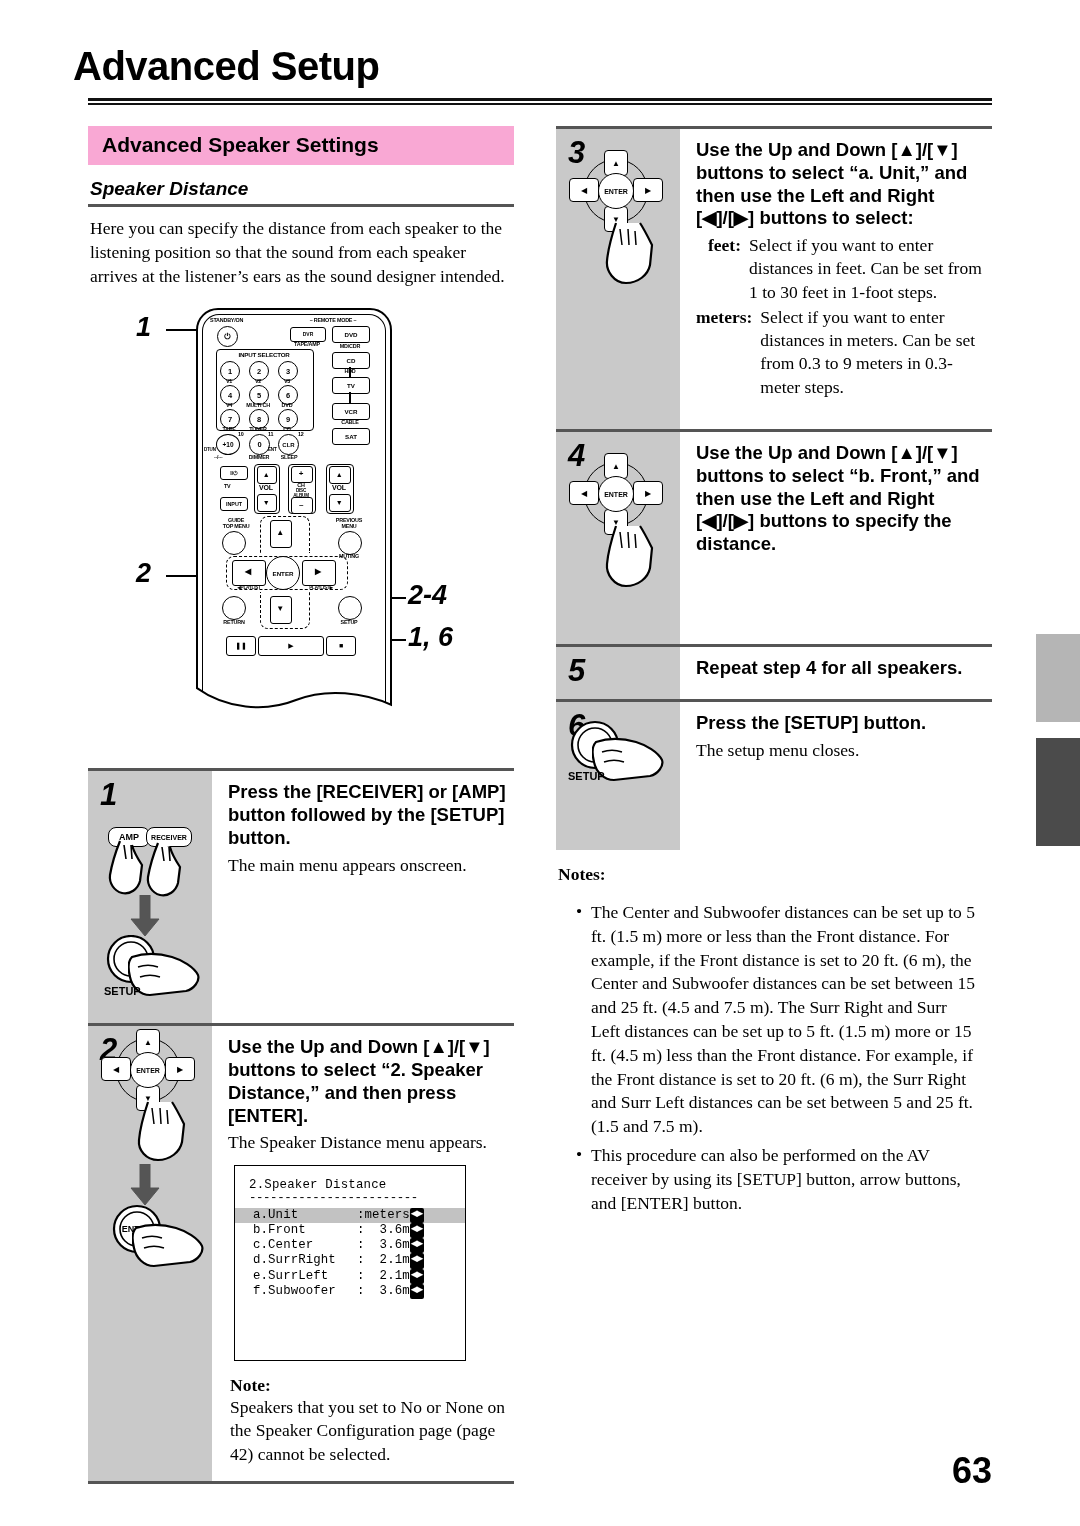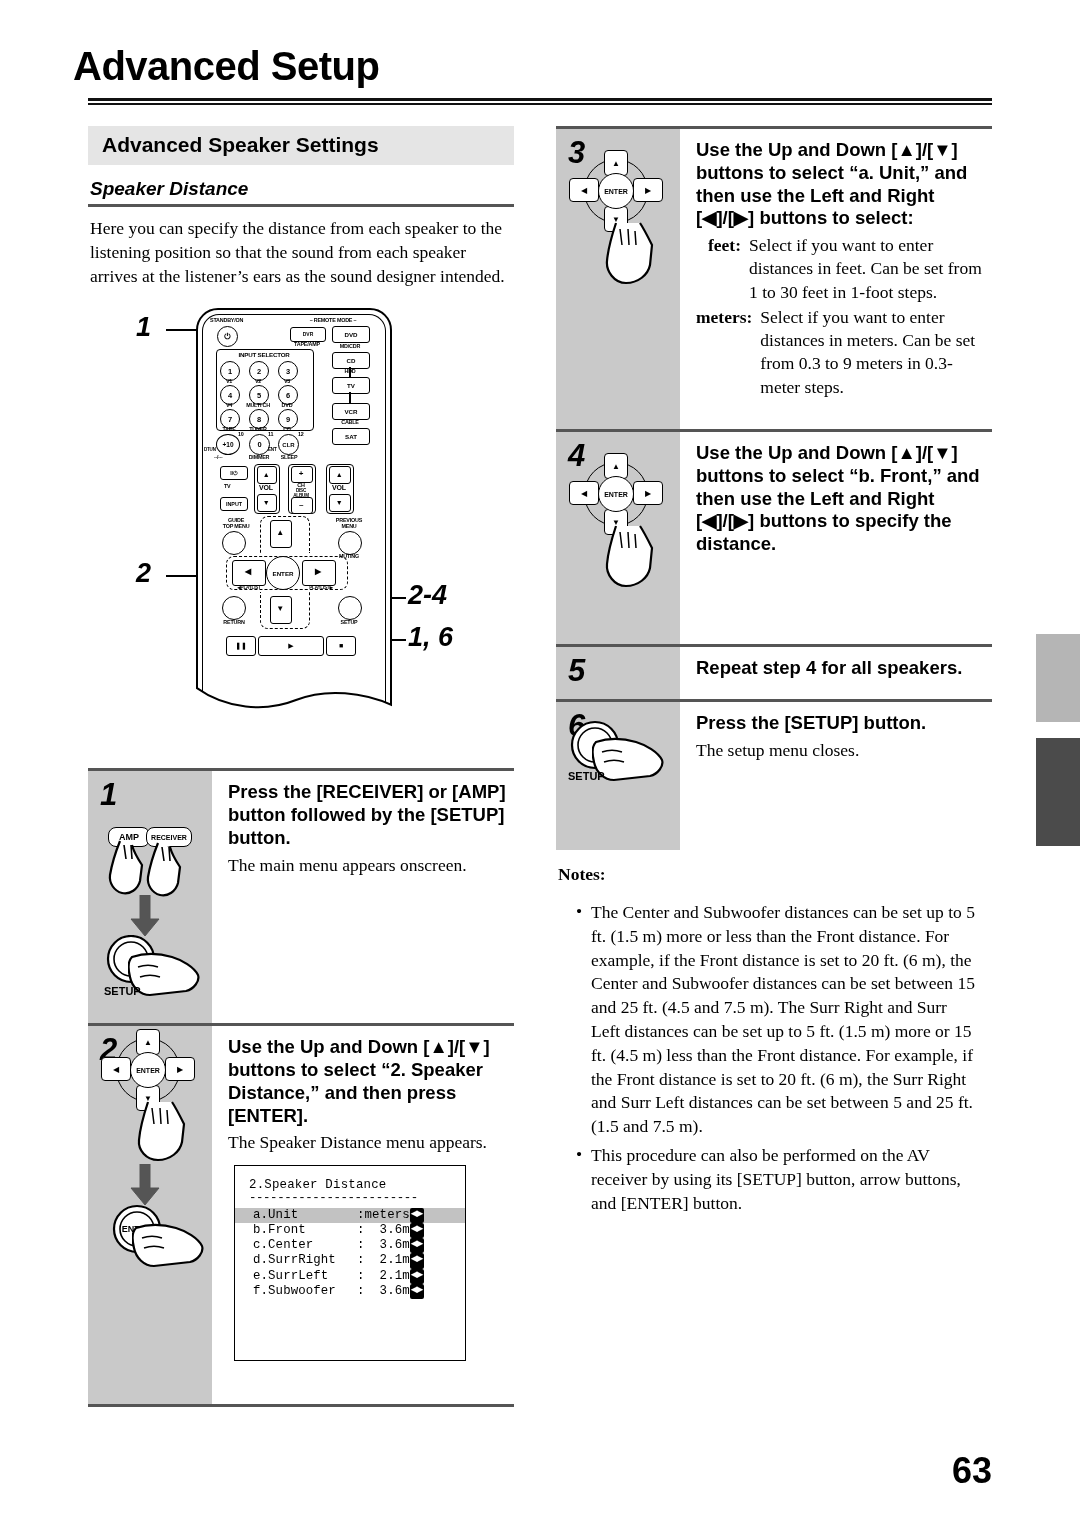--- a/index.html
+++ b/index.html
@@ -11,21 +11,21 @@
   #page-title{position:absolute;left:73px;top:44px;font-family:"Liberation Sans",sans-serif;
     font-weight:bold;font-size:40px;letter-spacing:-0.5px;}
   #title-rule{position:absolute;left:88px;top:98px;width:904px;height:7px;
     border-top:3px solid #111;border-bottom:2px solid #111;box-sizing:border-box;background:#fff;}
 
   
   .col-left{position:absolute;left:88px;top:126px;width:426px;}
   .col-right{position:absolute;left:556px;top:126px;width:436px;}
 
   
-  .section-bar{background:#e5e5e5;padding:7px 0 8px 14px;font-family:"Liberation Sans",sans-serif;
+  .section-bar{background:#f9a8d4;padding:7px 0 8px 14px;font-family:"Liberation Sans",sans-serif;
     font-weight:bold;font-size:21px;}
   .subhead{font-family:"Liberation Sans",sans-serif;font-weight:bold;font-style:italic;
     font-size:19px;margin:13px 0 4px 2px;}
   .subhead-rule{height:3px;background:#555;margin-bottom:9px;}
   .body-text{font-size:17.5px;line-height:1.38;margin:0 0 6px 2px;}
 
   
   .remote-fig{position:relative;height:468px;margin-top:12px;}
   .callout{position:absolute;font-family:"Liberation Sans",sans-serif;font-weight:bold;
     font-style:italic;font-size:27px;}
@@ -356,20 +356,24 @@
                 <span class="lr">◀▶</span>
               </div>
               <div class="osd-row">
                 <span class="osd-name">f.Subwoofer</span>
                 <span class="osd-val">:  3.6m</span>
                 <span class="lr">◀▶</span>
               </div>
             </div>
         </div>
 
+        <div class="note-block">
+          <div class="note-title">Note:</div>
+          <div class="note-text">Speakers that you set to No or None on the Speaker Configuration page (page 42) cannot be selected.</div>
+        </div>
       </div>
     </div>
   </div>
 
   <div class="col-right">
 
     <div class="step">
       <div class="step-gray" style="min-height:300px;">
         <div class="step-num">3</div>
         <div class="dpad" style="left:12px;top:24px;">

